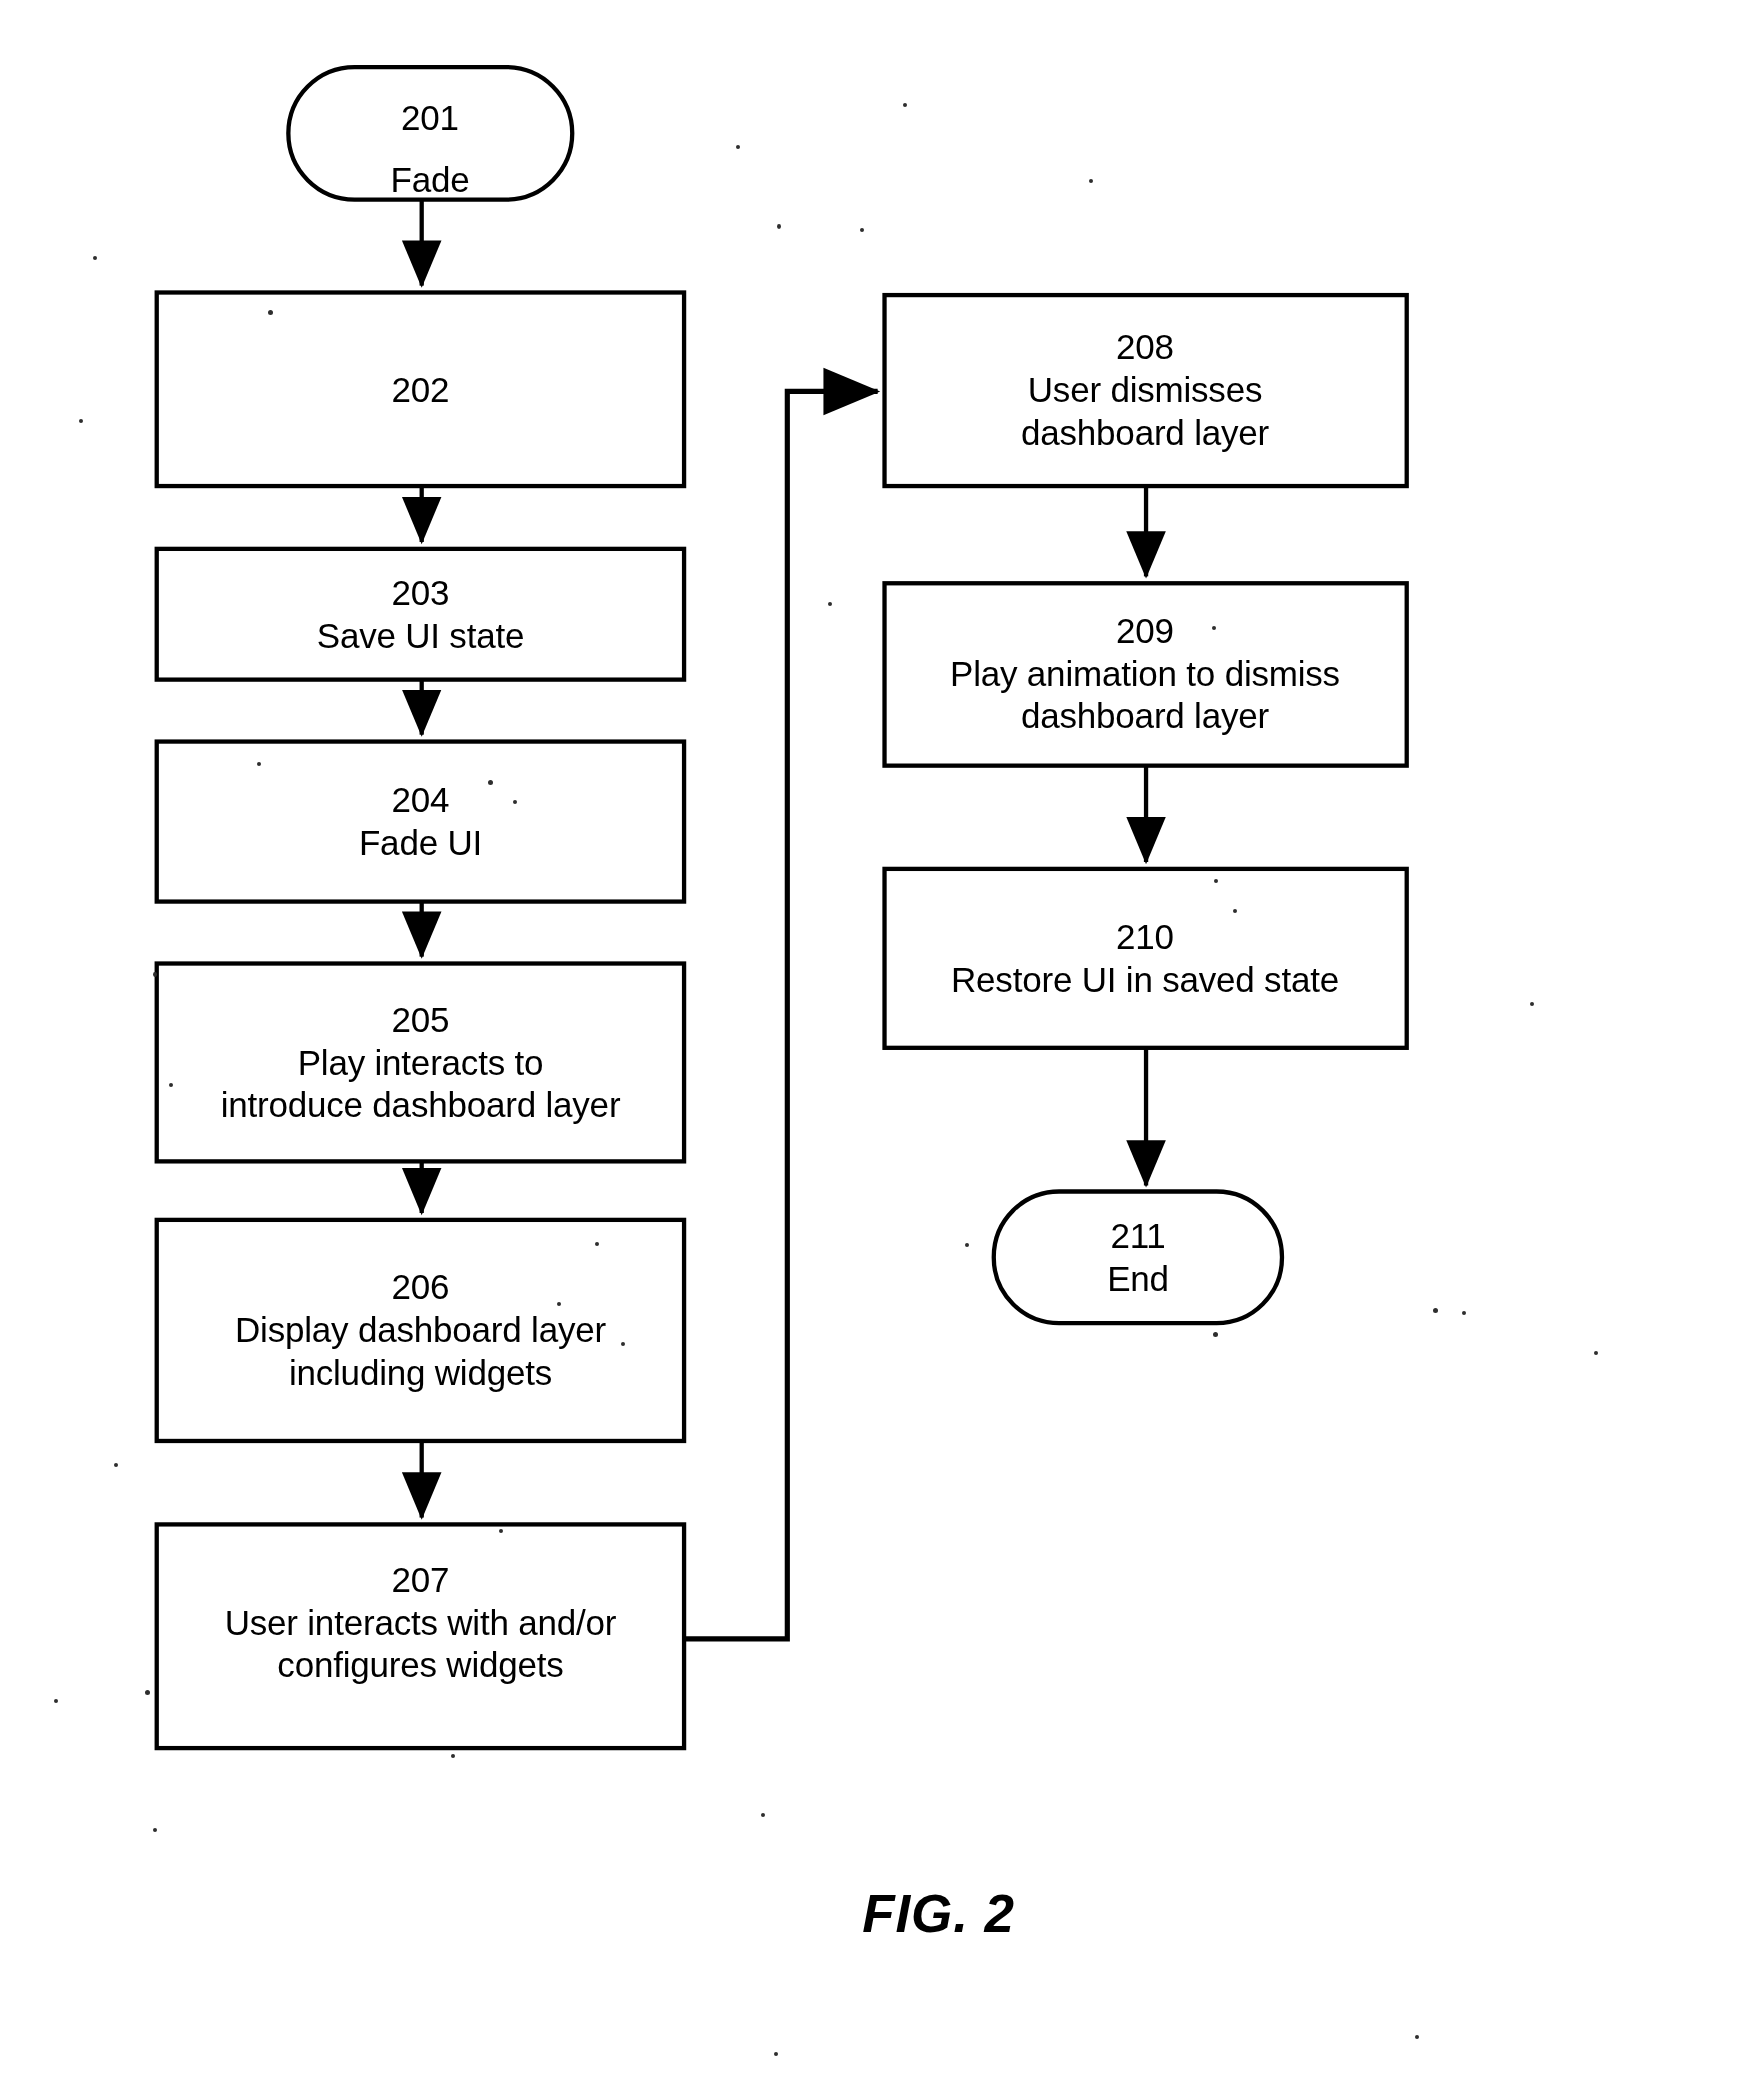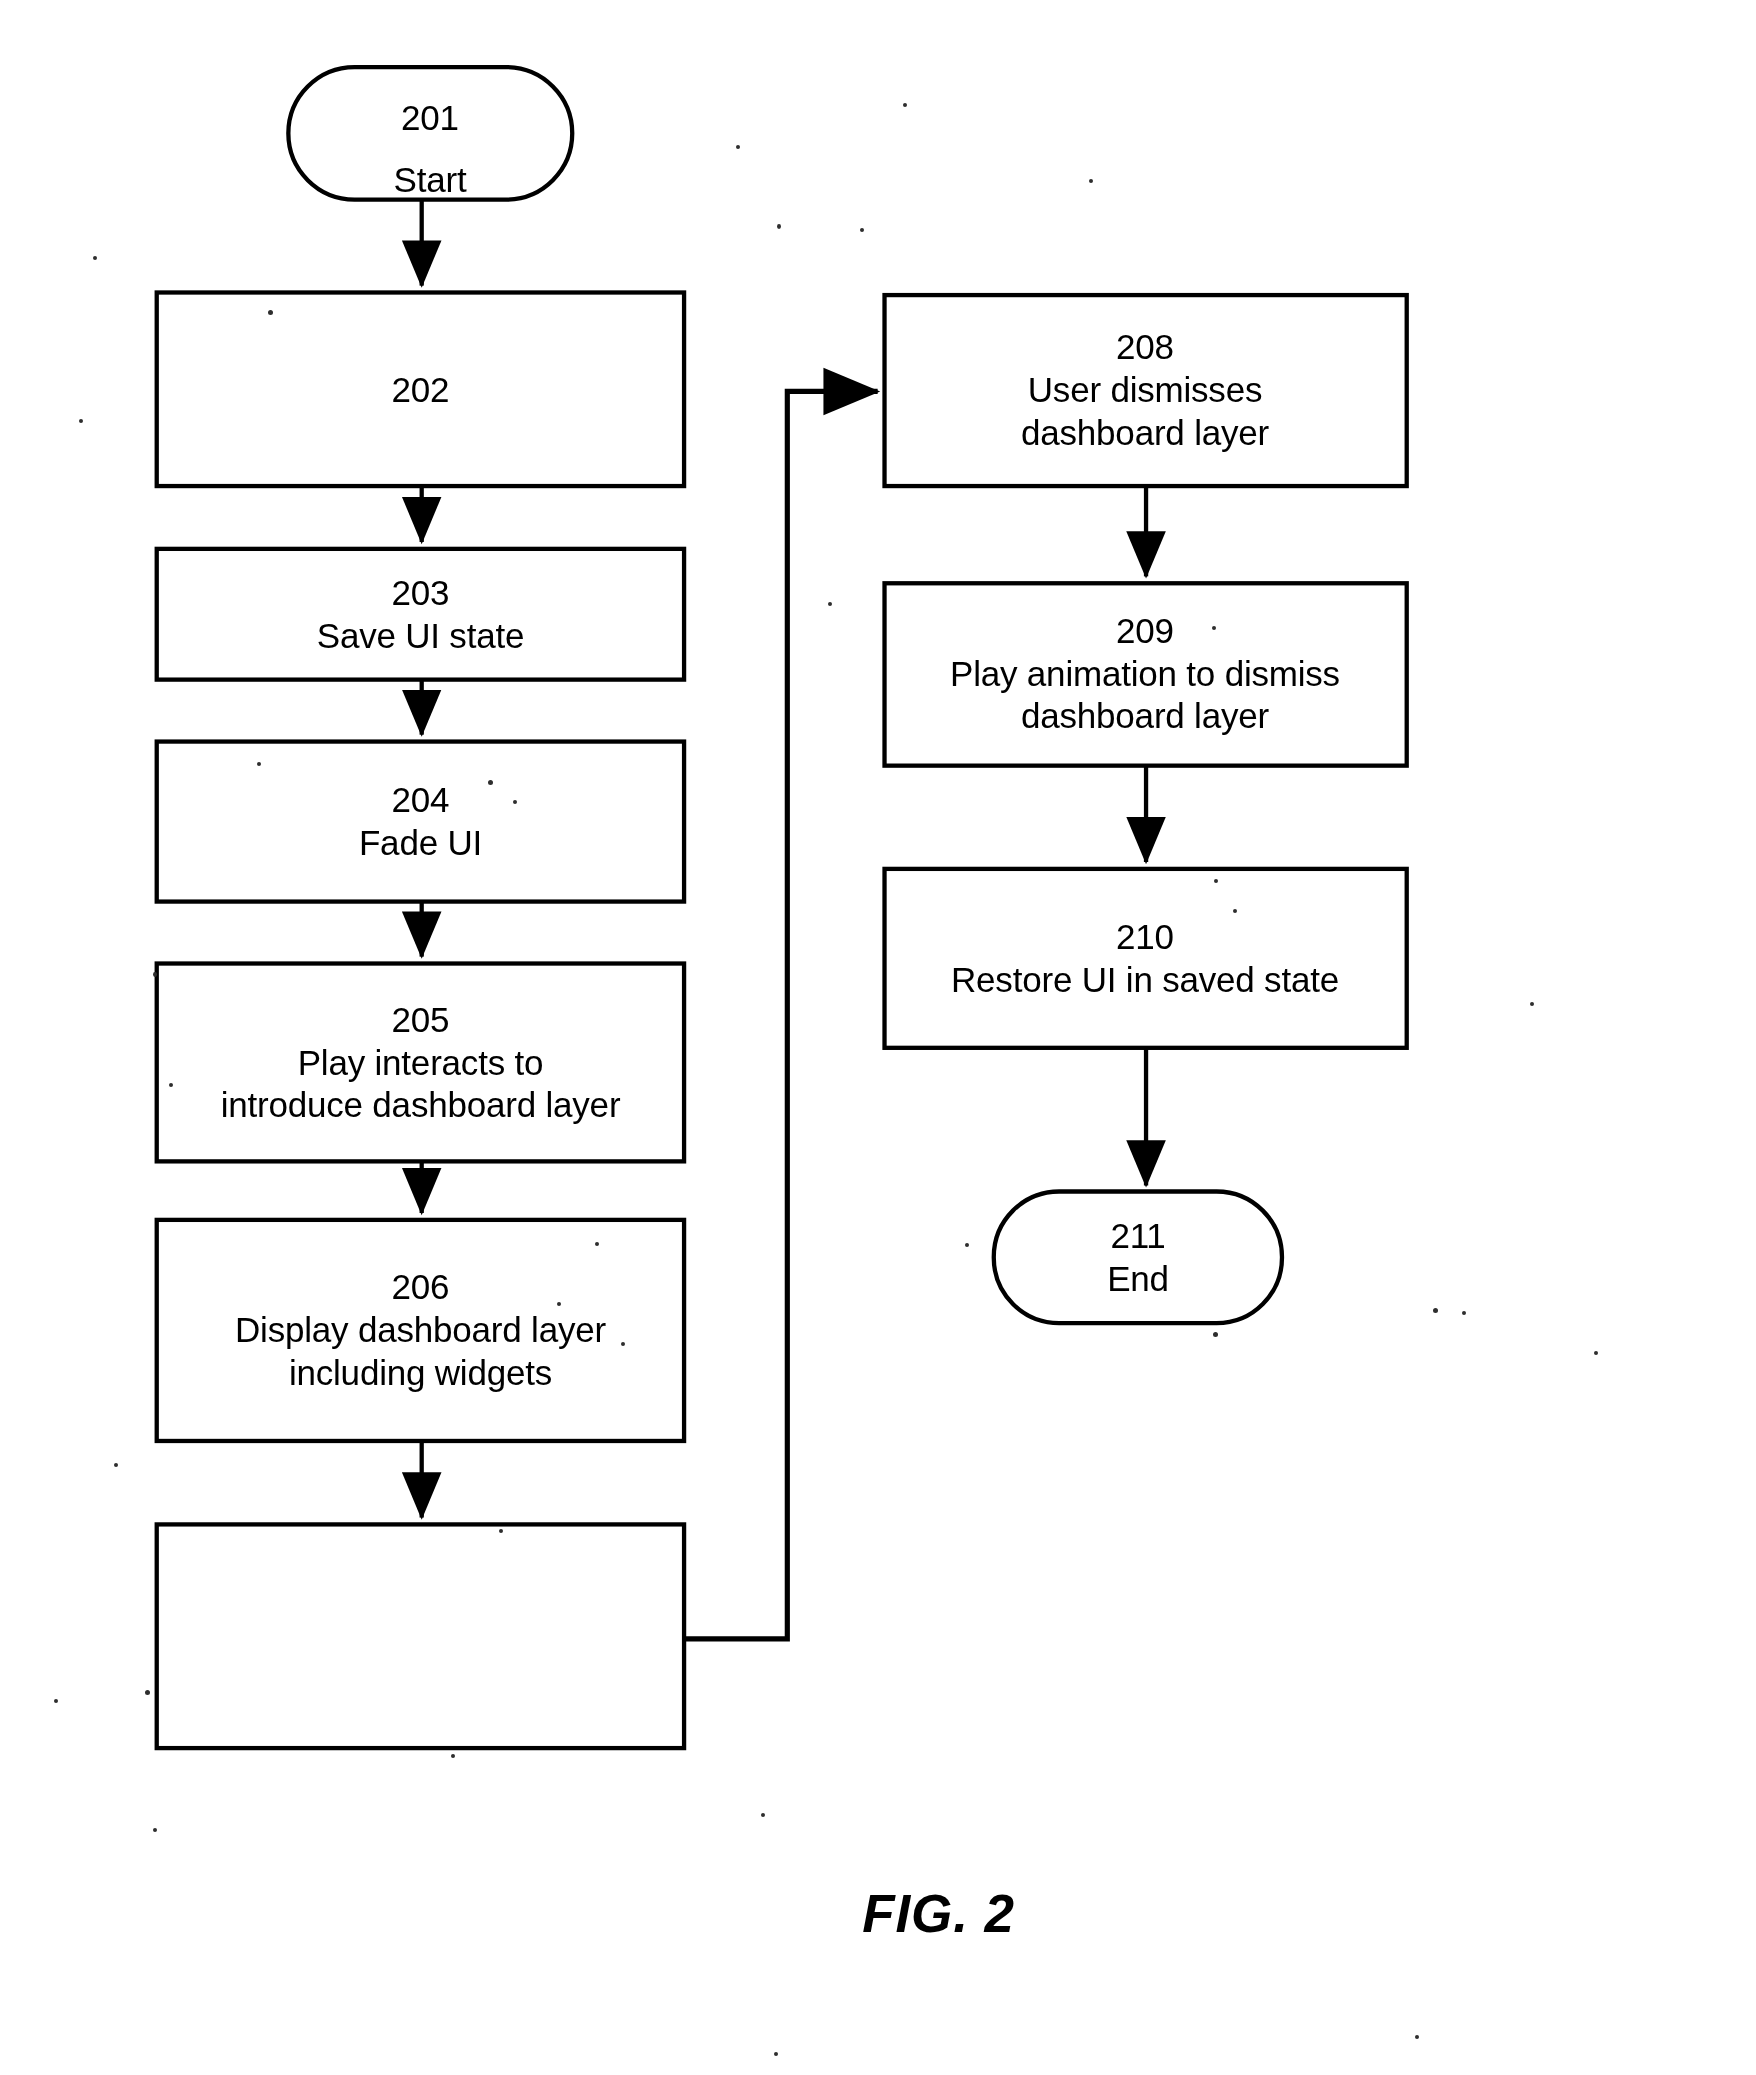--- a/index.html
+++ b/index.html
@@ -119,21 +119,21 @@
 
     <line x1="1332" y1="565" x2="1332" y2="670" stroke="#000000" stroke-width="5" marker-end="url(#arrowhead)"></line>
 
     <line x1="1332" y1="890" x2="1332" y2="1002" stroke="#000000" stroke-width="5" marker-end="url(#arrowhead)"></line>
 
     <line x1="1332" y1="1218" x2="1332" y2="1378" stroke="#000000" stroke-width="5" marker-end="url(#arrowhead)"></line>
   </svg>
 
   <div class="node-text" style="left:288px; top:83px; width:284px; height:132px;gap:19px;">
     <span class="ref">201</span>
-    <span class="lbl">Start</span>
+    <span class="lbl">Fade</span>
   </div>
 
   <div class="node-text" style="left:157px; top:293px; width:527px; height:194px;">
     <span class="ref">202</span>
   </div>
 
   <div class="node-text" style="left:157px; top:549px; width:527px; height:131px;">
     <span class="ref">203</span>
     <span class="lbl">Save UI state</span>
   </div>
@@ -148,20 +148,25 @@
     <span class="lbl">Play interacts to
 introduce dashboard layer</span>
   </div>
 
   <div class="node-text" style="left:157px; top:1220px; width:527px; height:221px;">
     <span class="ref">206</span>
     <span class="lbl">Display dashboard layer
 including widgets</span>
   </div>
 
+  <div class="node-text" style="left:157px; top:1525px; width:527px; height:224px; justify-content:flex-start; padding-top:34px;">
+    <span class="ref">207</span>
+    <span class="lbl">User interacts with and/or
+configures widgets</span>
+  </div>
 
   <div class="node-text" style="left:884px; top:295px; width:522px; height:191px;">
     <span class="ref">208</span>
     <span class="lbl">User dismisses
 dashboard layer</span>
   </div>
 
   <div class="node-text" style="left:884px; top:583px; width:522px; height:182px;">
     <span class="ref">209</span>
     <span class="lbl">Play animation to dismiss

